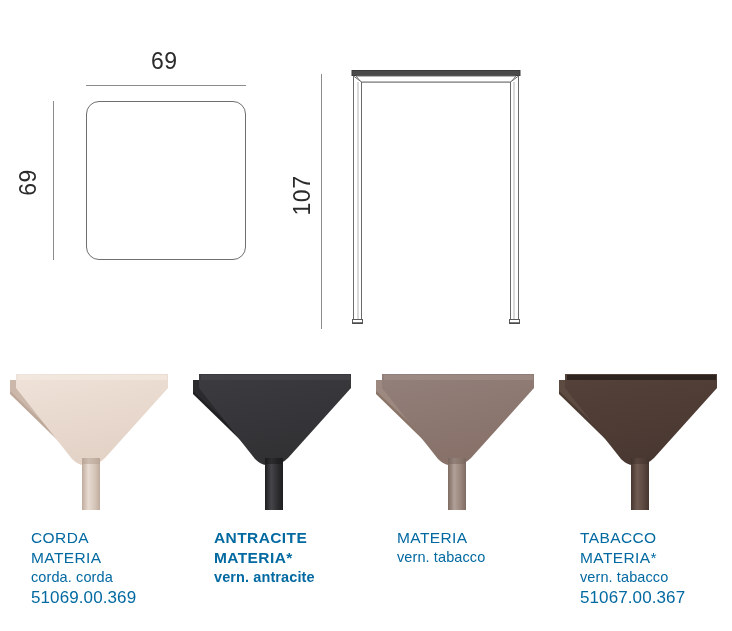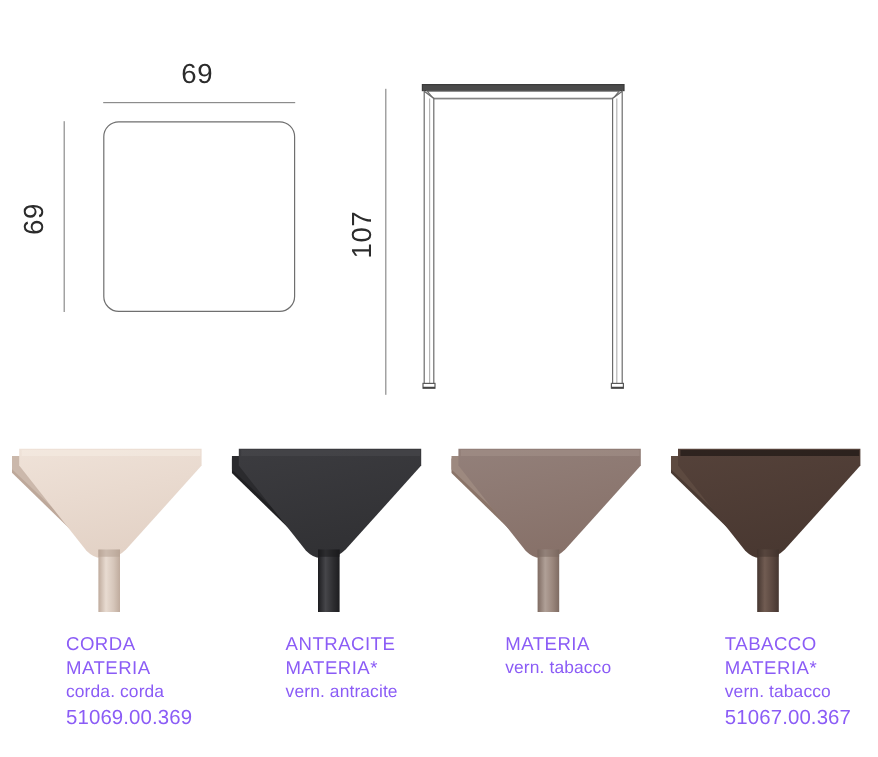--- a/index.html
+++ b/index.html
@@ -72,21 +72,21 @@
     width: 732px;
     height: 273px;
   }
   .swatch-cell {
     position: absolute;
     top: 0;
     width: 183px;
     height: 273px;
   }
   .swatch-cell[data-idx="0"] { left: 0px; }
-  .swatch-cell[data-idx="1"] { left: 183px; }
+  .swatch-cell[data-idx="1"] { left: 183px; font-weight: bold; }
   .swatch-cell[data-idx="2"] { left: 366px; }
   .swatch-cell[data-idx="3"] { left: 549px; }
 
   .swatch-photo {
     position: absolute;
     left: 10px;
     top: 0px;
     width: 164px;
     height: 152px;
     overflow: hidden;
@@ -94,23 +94,22 @@
   .swatch-photo svg { display: block; }
 
   .swatch-caption {
     position: absolute;
     left: 31px;
     top: 170px;
     width: 165px;
   }
   .cap-line {
     display: block;
-    color: #8b5cf6;
+    color: #0369a1;
     white-space: nowrap;
-    margin-left: 24px;
   }
   .cap-name {
     font-size: 15.5px;
     line-height: 20px;
     letter-spacing: 0.4px;
   }
   .cap-sub {
     font-size: 14.5px;
     line-height: 19.5px;
     letter-spacing: 0.1px;

